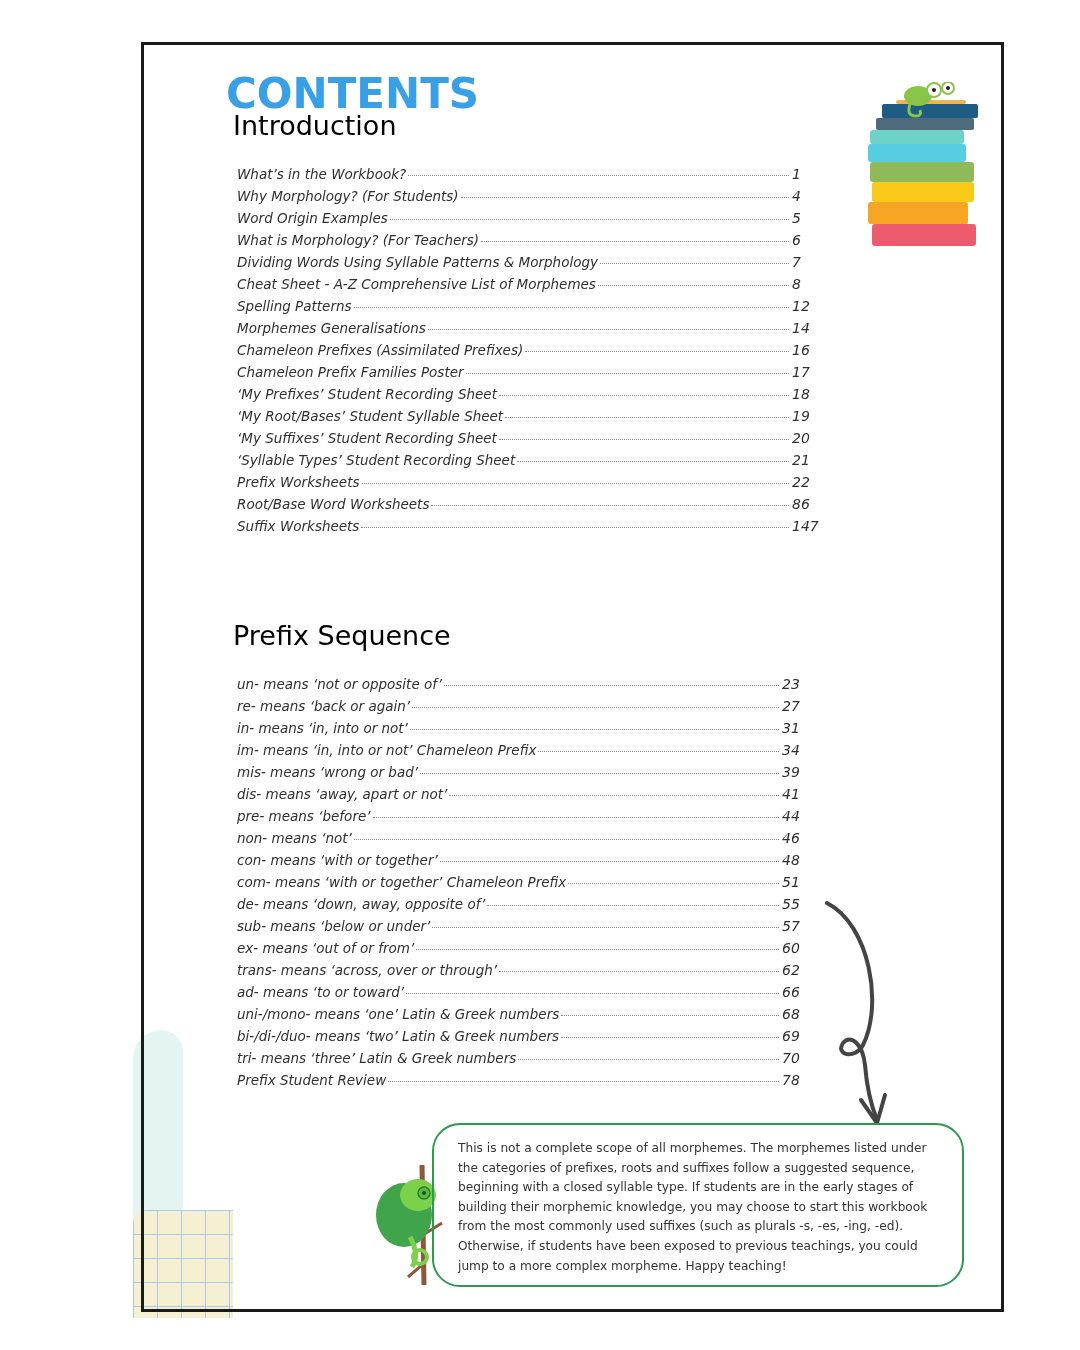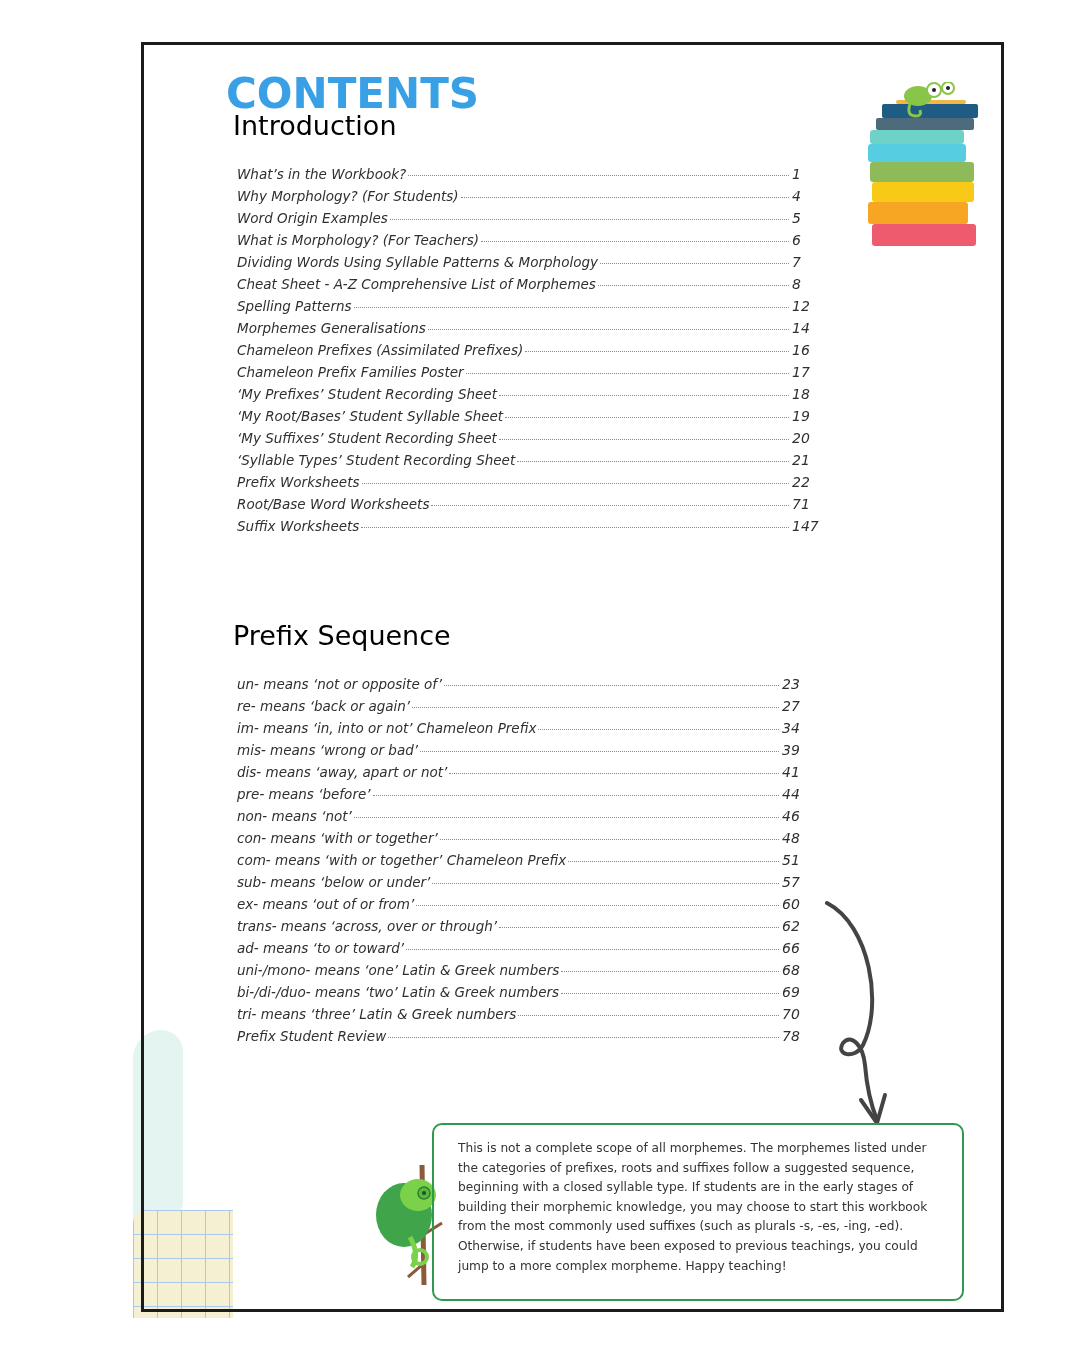--- a/index.html
+++ b/index.html
@@ -19,21 +19,21 @@
 
   .toc { position: absolute; left: 233px; margin: 4px; padding: 0; list-style: none; font-style: italic; }
   .toc-row { display: flex; align-items: baseline; height: 22px; font-size: 13.5px; color: #2f2f2f; }
   .toc-row .lbl { white-space: nowrap; }
   .toc-row .dots { flex: 1; border-bottom: 1px dotted #8a8a8a; margin: 0 3px 0 2px; transform: translateY(-3px); }
   .toc-row .pg { width: 30px; text-align: left; font-size: 14px; }
 
   .toc-intro { top: 162px; width: 585px; }
   .toc-prefix { top: 672px; width: 575px; }
 
-  .note-box { position: absolute; left: 432px; top: 1123px; width: 492px; height: 136px; border: 2.5px solid #2f9a4f; border-radius: 10px; padding: 14px 12px 24px 24px; box-sizing: content-box; font-size: 12.2px; line-height: 19.6px; color: #333; }
+  .note-box { position: absolute; left: 432px; top: 1123px; width: 492px; height: 136px; border: 2.5px solid #2f9a4f; border-radius: 28px; padding: 14px 12px 10px 24px; box-sizing: content-box; font-size: 12.2px; line-height: 19.6px; color: #333; }
 
   .books { position: absolute; left: 866px; top: 82px; width: 118px; height: 170px; }
   .arrow { position: absolute; left: 815px; top: 895px; width: 90px; height: 240px; }
   .chameleon { position: absolute; left: 372px; top: 1165px; width: 80px; height: 120px; }
 </style>
 </head>
 <body>
 
 <div class="bg-blob"></div>
 <div class="grid-patch"></div>
@@ -116,21 +116,21 @@
       <span class="pg">21</span>
     </li>
     <li class="toc-row">
       <span class="lbl">Prefix Worksheets</span>
       <span class="dots"></span>
       <span class="pg">22</span>
     </li>
     <li class="toc-row">
       <span class="lbl">Root/Base Word Worksheets</span>
       <span class="dots"></span>
-      <span class="pg">71</span>
+      <span class="pg">86</span>
     </li>
     <li class="toc-row">
       <span class="lbl">Suffix Worksheets</span>
       <span class="dots"></span>
       <span class="pg">147</span>
     </li>
   </ul>
 
 <div class="section-heading prefix-heading">Prefix Sequence</div>
 
@@ -139,20 +139,25 @@
       <span class="lbl">un- means ‘not or opposite of’</span>
       <span class="dots"></span>
       <span class="pg">23</span>
     </li>
     <li class="toc-row">
       <span class="lbl">re- means ‘back or again’</span>
       <span class="dots"></span>
       <span class="pg">27</span>
     </li>
     <li class="toc-row">
+      <span class="lbl">in- means ‘in, into or not’</span>
+      <span class="dots"></span>
+      <span class="pg">31</span>
+    </li>
+    <li class="toc-row">
       <span class="lbl">im- means ‘in, into or not’ Chameleon Prefix</span>
       <span class="dots"></span>
       <span class="pg">34</span>
     </li>
     <li class="toc-row">
       <span class="lbl">mis- means ‘wrong or bad’</span>
       <span class="dots"></span>
       <span class="pg">39</span>
     </li>
     <li class="toc-row">
@@ -172,20 +177,25 @@
     </li>
     <li class="toc-row">
       <span class="lbl">con- means ‘with or together’</span>
       <span class="dots"></span>
       <span class="pg">48</span>
     </li>
     <li class="toc-row">
       <span class="lbl">com- means ‘with or together’ Chameleon Prefix</span>
       <span class="dots"></span>
       <span class="pg">51</span>
+    </li>
+    <li class="toc-row">
+      <span class="lbl">de- means ‘down, away, opposite of’</span>
+      <span class="dots"></span>
+      <span class="pg">55</span>
     </li>
     <li class="toc-row">
       <span class="lbl">sub- means ‘below or under’</span>
       <span class="dots"></span>
       <span class="pg">57</span>
     </li>
     <li class="toc-row">
       <span class="lbl">ex- means ‘out of or from’</span>
       <span class="dots"></span>
       <span class="pg">60</span>

